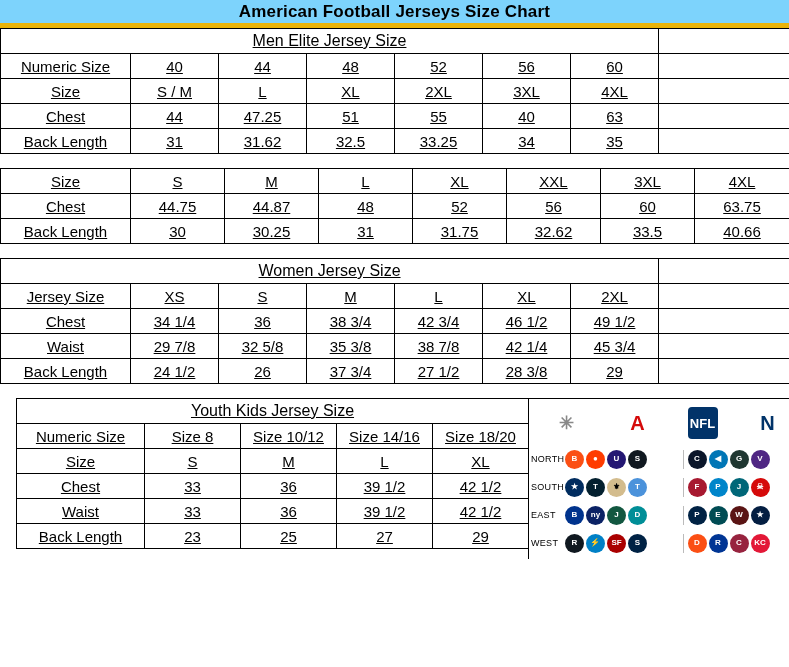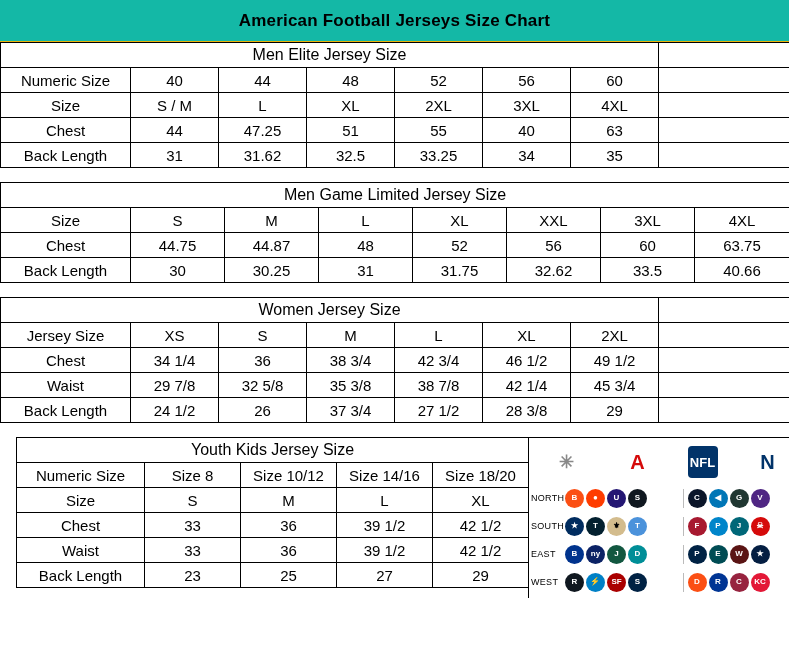--- a/index.html
+++ b/index.html
@@ -17,40 +17,41 @@
   .page {
     position: relative;
     width: 789px;
     height: 667px;
     background: #ffffff;
     box-sizing: border-box;
   }
   
   .title-bar {
     width: 789px;
-    height: 42px;
-    background: #14b8a6;
+    height: 28px;
+    background: #7dd3fc;
     display: flex;
     align-items: center;
     justify-content: center;
-    border-bottom: 1px solid #eab308;
+    border-bottom: 5px solid #eab308;
     box-sizing: border-box;
   }
   .title-bar .title-text {
     font-size: 17px;
     font-weight: bold;
     letter-spacing: 0.2px;
     color: #000000;
   }
   
   table.chart {
     border-collapse: collapse;
     table-layout: fixed;
     width: 789px;
     font-size: 15px;
+    text-decoration: underline;
   }
   table.chart td {
     border: 1px solid #000000;
     text-align: center;
     vertical-align: middle;
     height: 25px;
     padding: 1px 2px;
     box-sizing: border-box;
     background: #ffffff;
     white-space: nowrap;
@@ -242,23 +243,20 @@
       <col style="width:130px">
       <col style="width:94px">
       <col style="width:94px">
       <col style="width:94px">
       <col style="width:94px">
       <col style="width:94px">
       <col style="width:94px">
       <col style="width:95px">
     </colgroup>
     <tbody>
-        <tr>
-      <td class="section-head" colspan="8">Men Game Limited Jersey Size</td>
-    </tr>
     <tr>
       <td class="rowlabel">Size</td>
       <td>S</td>
       <td>M</td>
       <td>L</td>
       <td>XL</td>
       <td>XXL</td>
       <td>3XL</td>
       <td>4XL</td>
     </tr>

